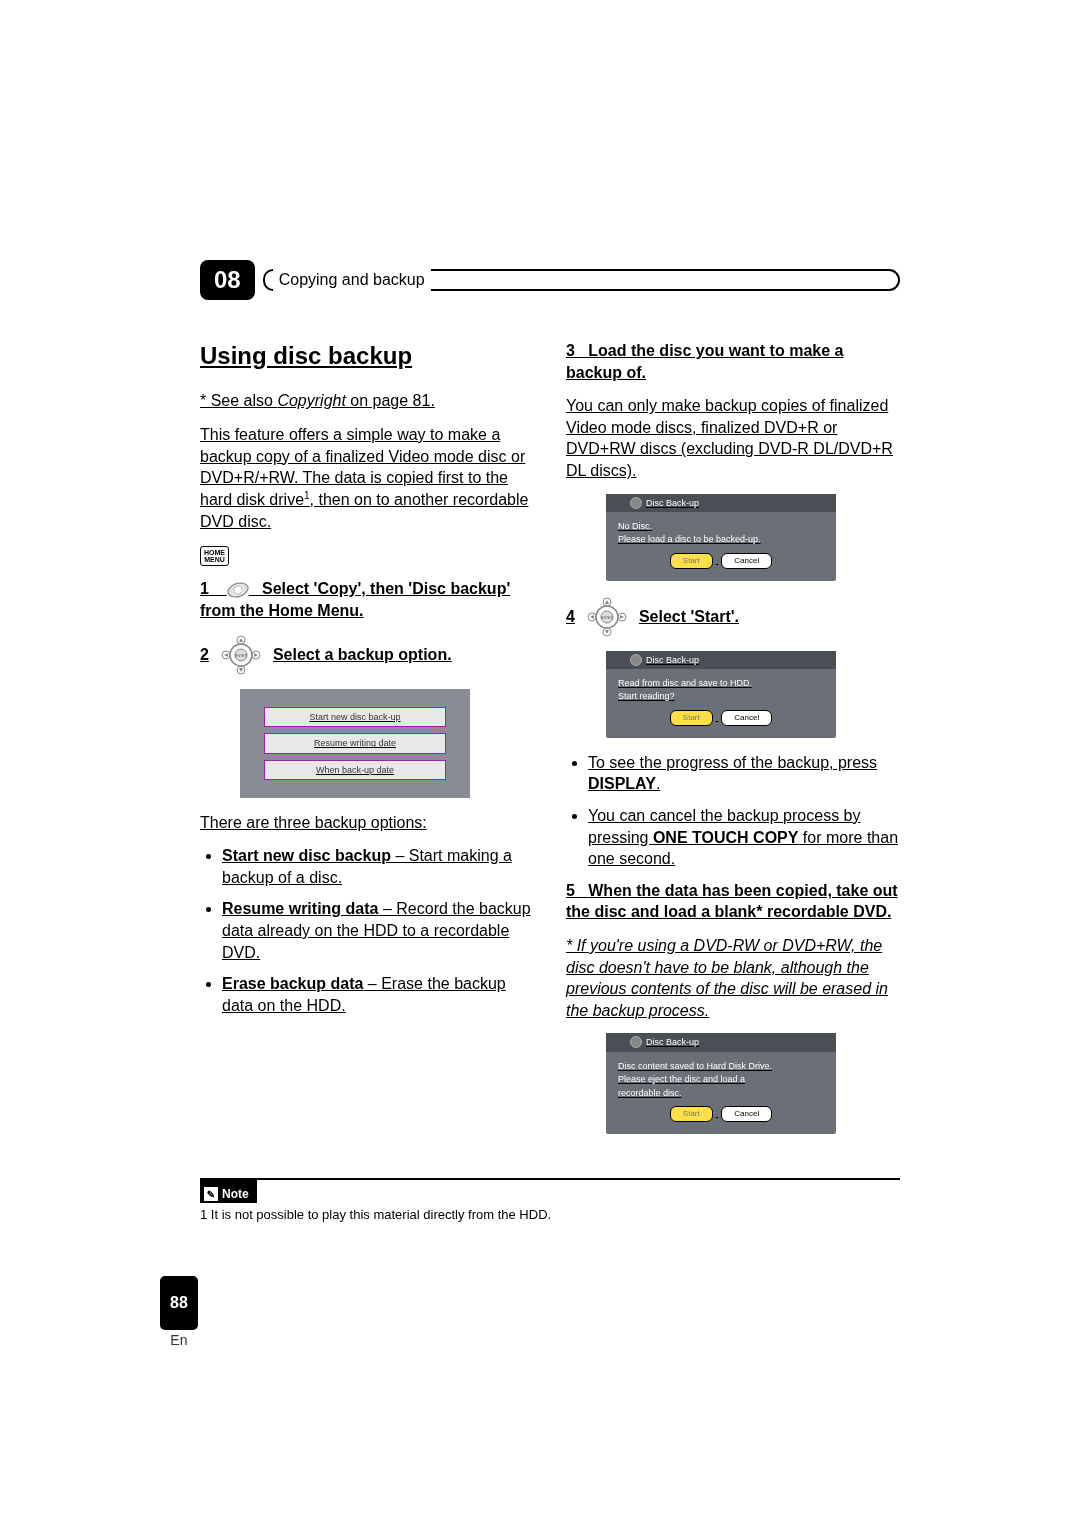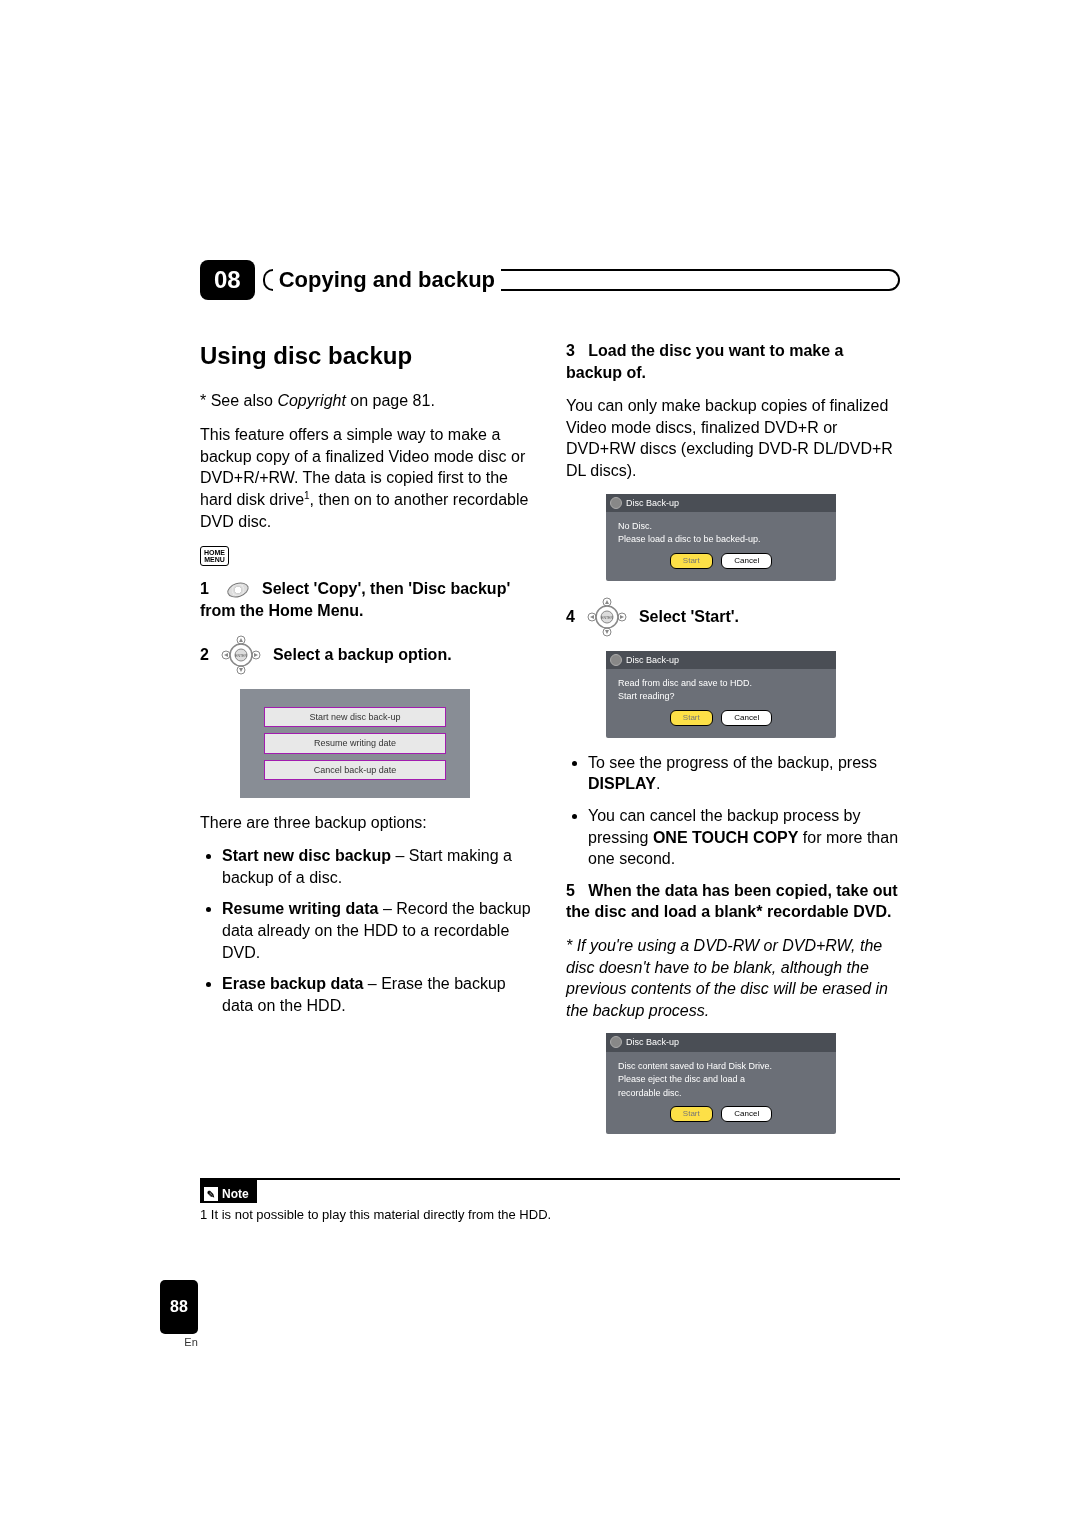--- a/index.html
+++ b/index.html
@@ -27,22 +27,22 @@
     padding: 6px 14px;
     border-radius: 8px;
     margin-right: 8px;
   }
   .chapter-title-wrap {
     flex: 1;
     display: flex;
     align-items: center;
   }
   .chapter-title {
-    font-size: 22px;
-    font-weight: bold;
+    font-size: 16px;
+    font-weight: normal;
     white-space: nowrap;
   }
   .chapter-line-left {
     width: 10px;
     height: 22px;
     border: 2px solid #000;
     border-right: none;
     border-radius: 12px 0 0 12px;
     margin-right: 6px;
   }
@@ -55,20 +55,21 @@
     margin-left: 6px;
   }
   .cols {
     display: flex;
     gap: 32px;
   }
   .col {
     flex: 1;
     font-size: 16px;
     line-height: 1.35;
+    text-decoration: underline;
   }
   .section-title {
     font-size: 24px;
     font-weight: bold;
     margin-bottom: 18px;
   }
   .para { margin-bottom: 12px; }
   .sup { font-size: 10px; vertical-align: super; }
   .icon-box {
     display: inline-block;
@@ -93,21 +94,21 @@
     background: #6b6f77;
     color: #fff;
     font-size: 9px;
     border-radius: 2px;
     width: 230px;
     margin: 10px 0 14px 40px;
     padding: 0 0 8px 0;
   }
   .ui-panel-header {
     background: #4a4e55;
-    padding: 3px 4px;
+    padding: 3px 24px;
     font-size: 9px;
     display: flex;
     align-items: center;
     gap: 4px;
   }
   .ui-panel-header::before {
     content: "";
     width: 10px; height: 10px; border-radius: 50%;
     background: #888; display: inline-block;
     border: 1px solid #aaa;
@@ -173,21 +174,21 @@
   }
   .page-num {
     background: #000;
     color: #fff;
     font-weight: bold;
     font-size: 16px;
     padding: 18px 10px;
     border-radius: 5px;
     display: inline-block;
   }
-  .page-lang { font-size: 11px; margin-top: 2px; text-align: right; color: #333; }
+  .page-lang { font-size: 14px; margin-top: 2px; text-align: center; color: #333; }
   .italic { font-style: italic; }
   .bold { font-weight: bold; }
   .step-inline-bold { font-weight: bold; }
 </style>
 </head>
 <body>
 
 <div class="page">
   <div class="chapter-header">
     <div class="chapter-num">08</div>
@@ -240,21 +241,21 @@
             <polygon points="5,22 9,20 9,24" fill="#888"></polygon>
             <polygon points="39,22 35,20 35,24" fill="#888"></polygon>
           </svg>
         </span>
         <span class="step-text">Select a backup option.</span>
       </div>
 
       <div class="menu-panel">
         <div class="menu-item">Start new disc back-up</div>
         <div class="menu-item">Resume writing date</div>
-        <div class="menu-item">Cancel back-up date</div>
+        <div class="menu-item">When back-up date</div>
       </div>
 
       <div class="para">There are three backup options:</div>
 
       <ul class="bullets">
         <li>
           <span class="bold">Start new disc backup</span><span> – Start making a backup of a disc.</span>
         </li>
         <li>
           <span class="bold">Resume writing data</span><span> – Record the backup data already on the HDD to a recordable DVD.</span>

